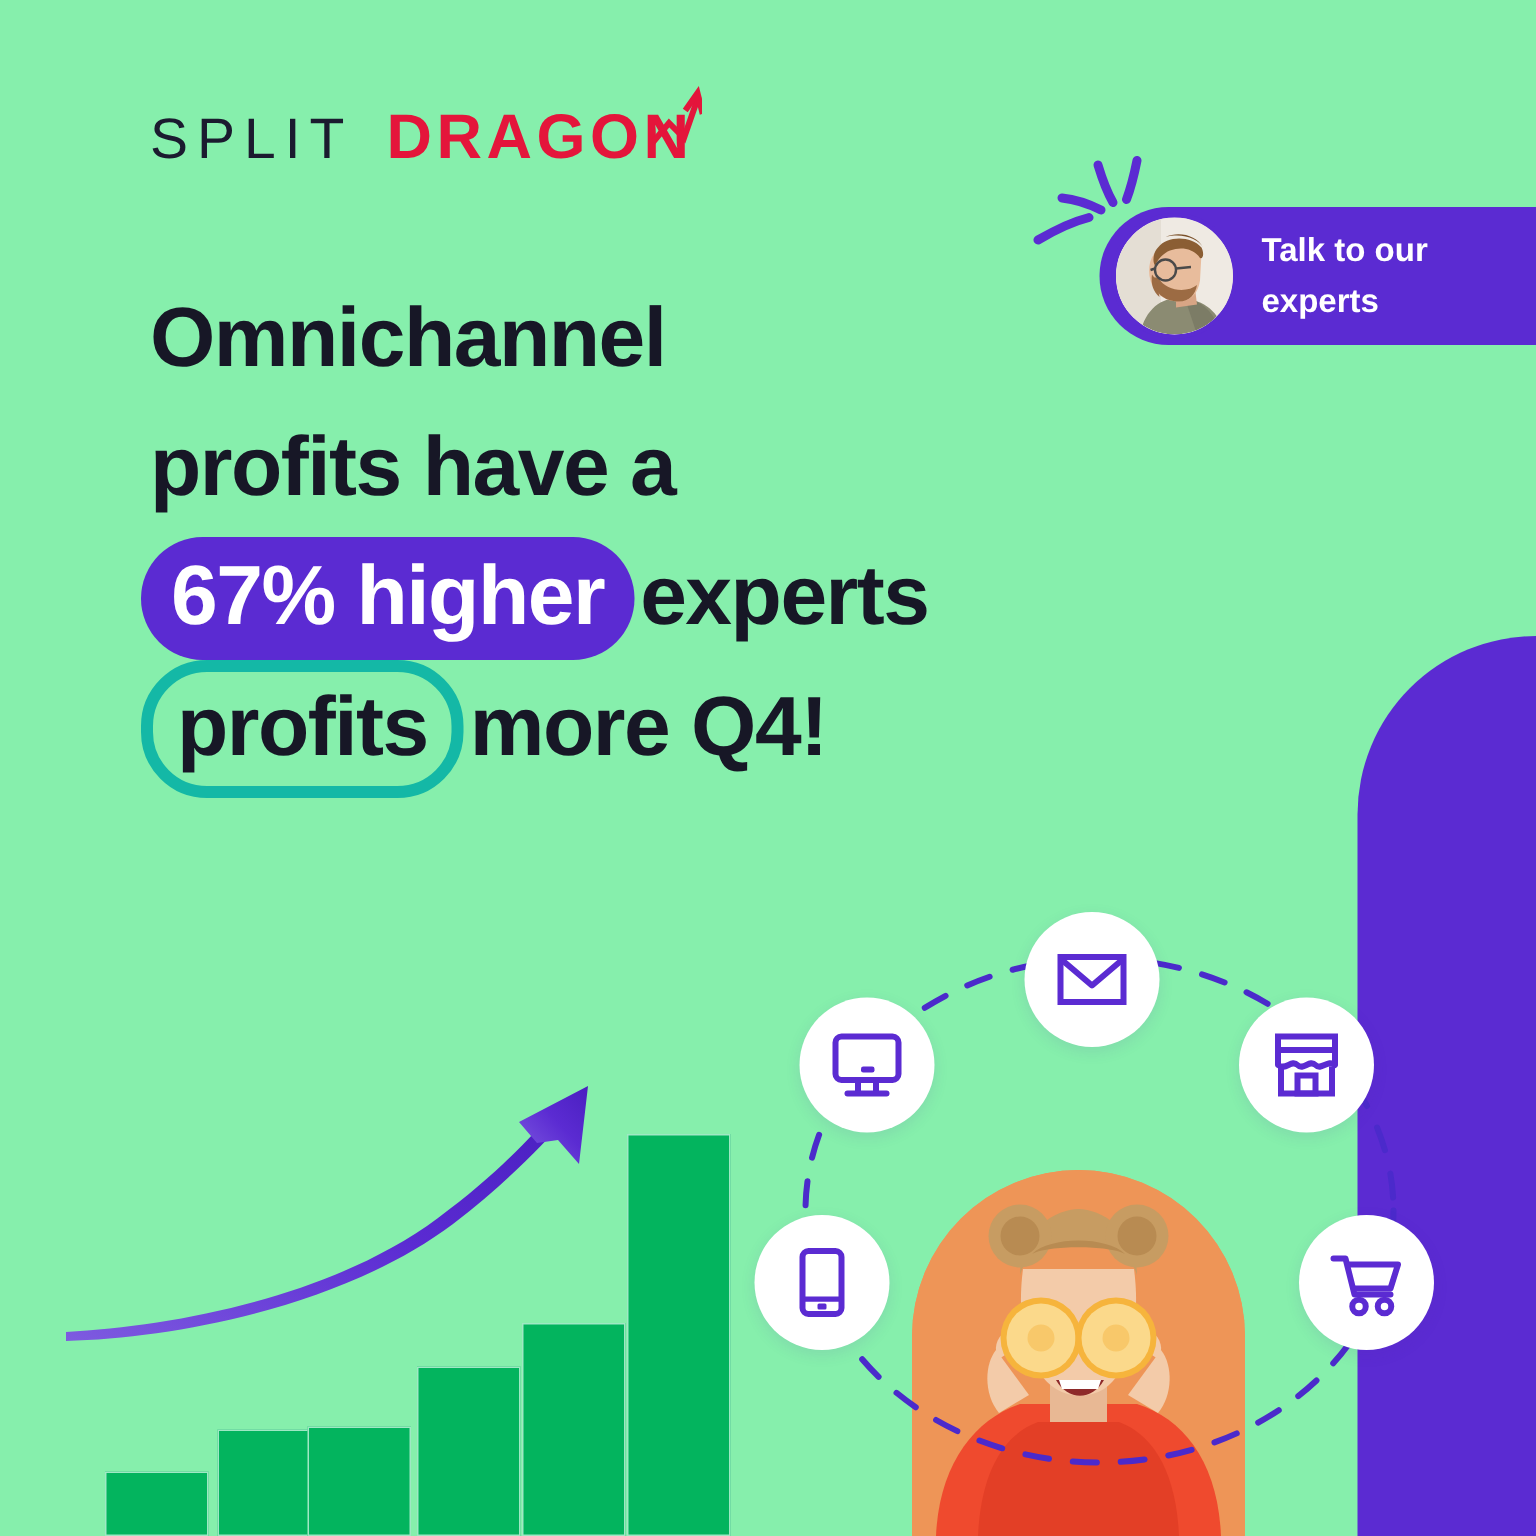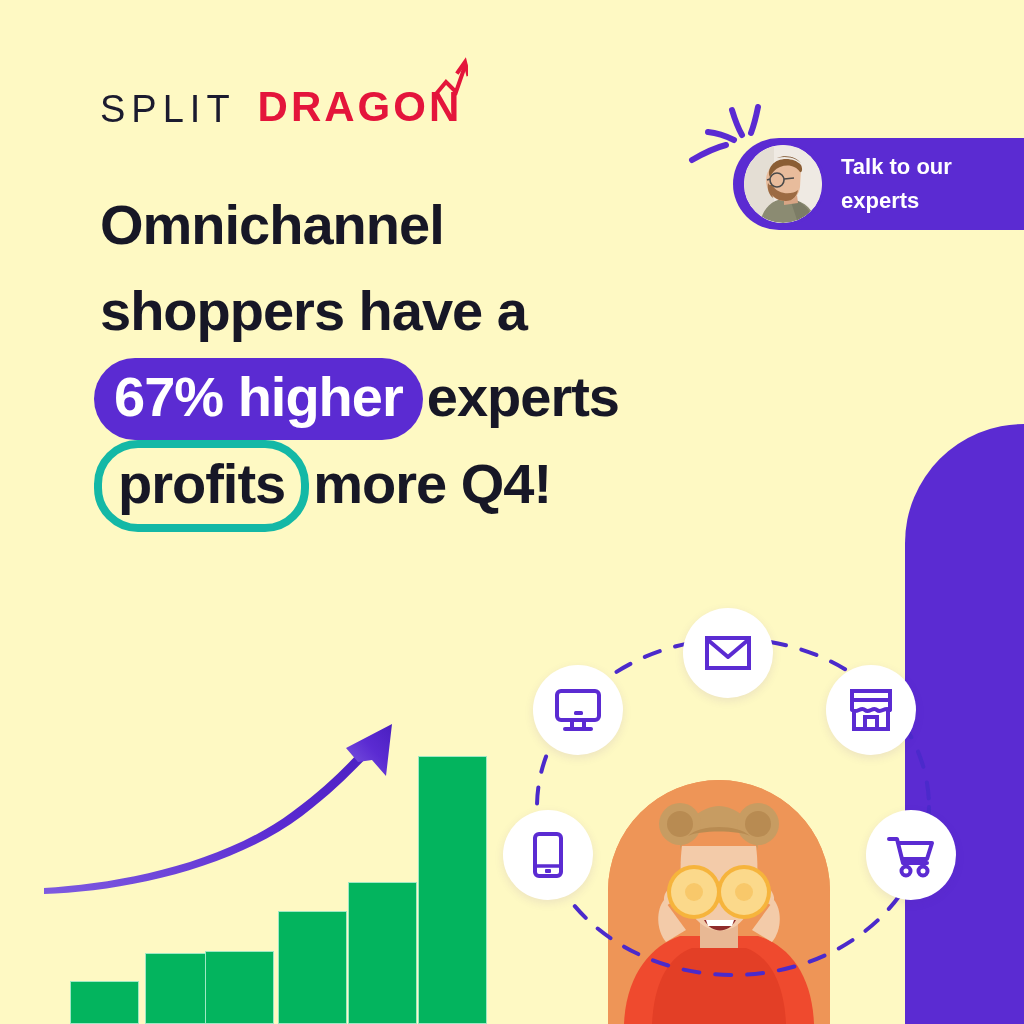--- a/index.html
+++ b/index.html
@@ -5,21 +5,21 @@
   html, body {
     margin: 0;
     padding: 0;
     background: #ffffff;
   }
   #canvas {
     position: relative;
     width: 1024px;
     height: 1024px;
     overflow: hidden;
-    background: #fef9c3;
+    background: #86efac;
     font-family: "Liberation Sans", sans-serif;
   }
 
   
   .right-panel {
     position: absolute;
     left: 905px;
     top: 424px;
     width: 119px;
     height: 600px;
@@ -49,21 +49,20 @@
     display: flex;
     align-items: flex-end;
   }
   .logo-dragon {
     font-size: 42px;
     font-weight: 700;
     letter-spacing: 3px;
     color: #E4153B;
     line-height: 1;
     font-family: "Liberation Sans", sans-serif;
-    margin-top: 16px;
   }
   .logo-mark {
     position: absolute;
     right: -6px;
     top: -16px;
     width: 34px;
     height: 46px;
   }
 
   
@@ -266,21 +265,21 @@
       </svg>
     </div>
     <div class="experts-text">
       <div>Talk to our</div>
       <div>experts</div>
     </div>
   </div>
 
   <div class="headline">
     <div class="hl-line">Omnichannel</div>
-    <div class="hl-line">shoppers have a</div>
+    <div class="hl-line">profits have a</div>
     <div class="hl-line"><span class="hl-pill">67% higher</span><span>experts</span></div>
     <div class="hl-line"><span class="hl-circle">profits</span><span>more Q4!</span></div>
   </div>
 
   <div class="chart">
     <svg class="growth-arrow" viewBox="0 0 420 230">
       <defs>
         <linearGradient id="arrgrad" x1="0" y1="1" x2="1" y2="0">
           <stop offset="0%" stop-color="#7E5BE0"></stop>
           <stop offset="55%" stop-color="#5B2BD2"></stop>

